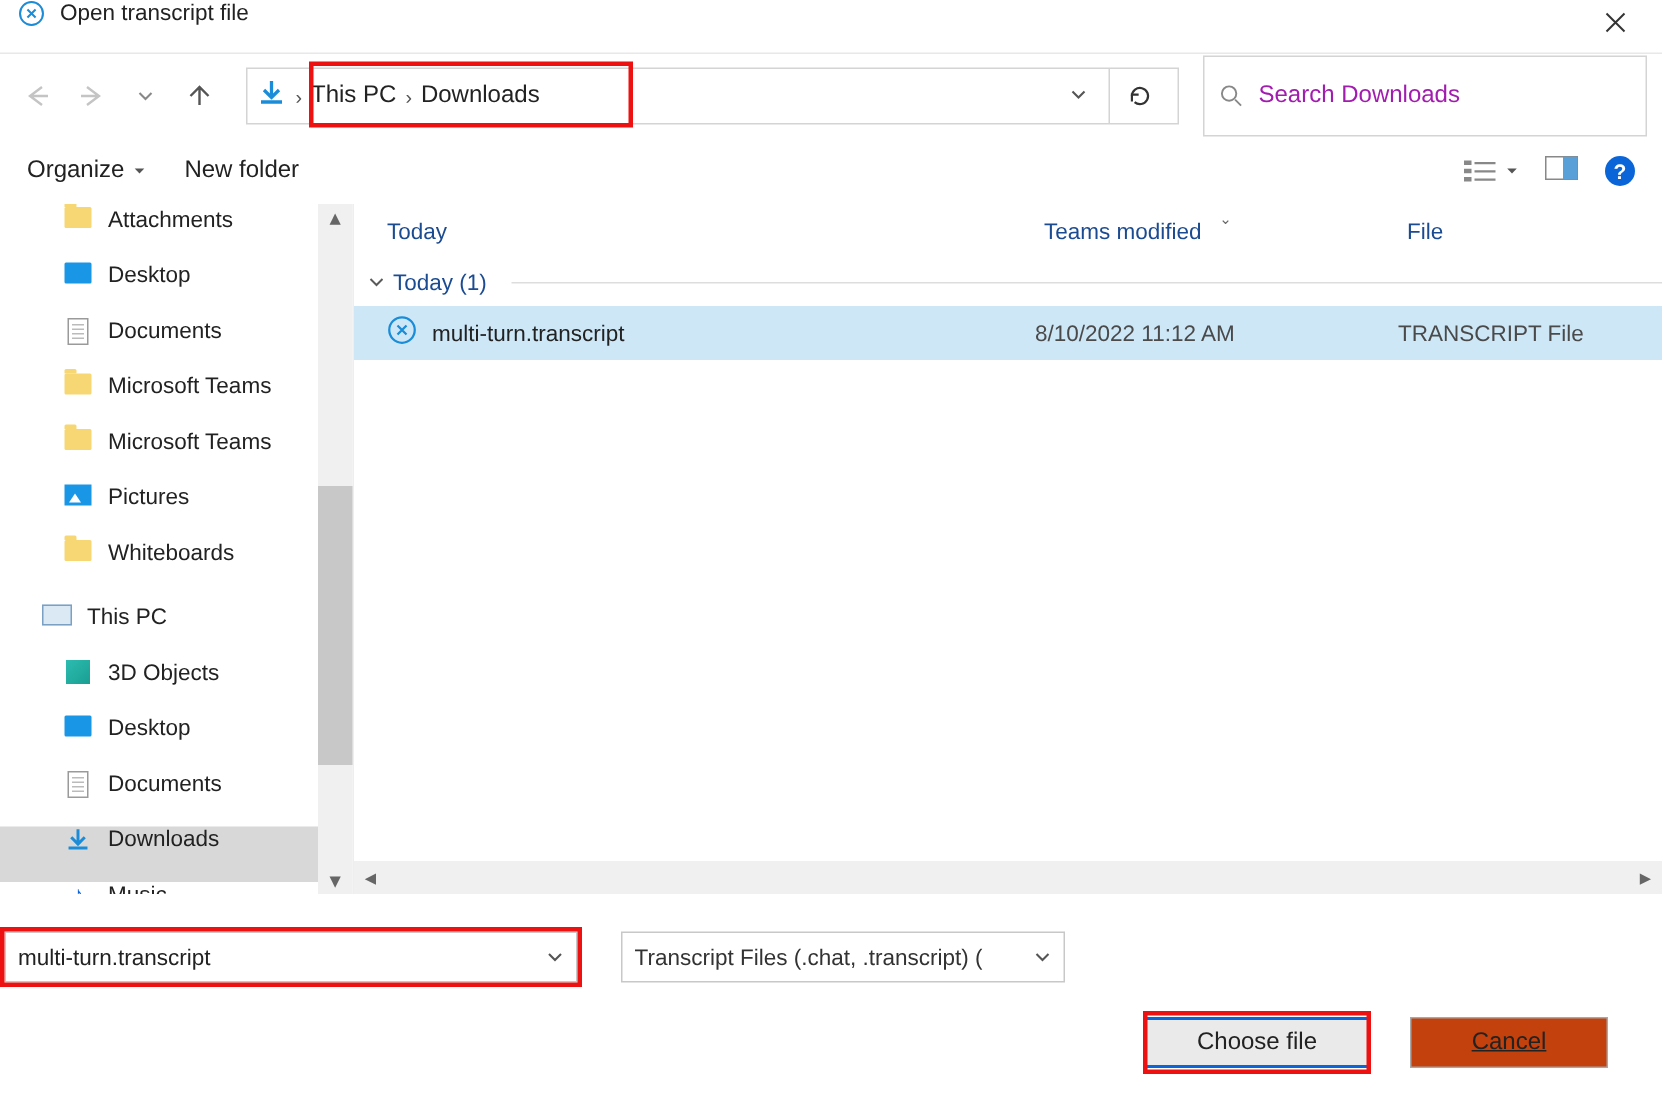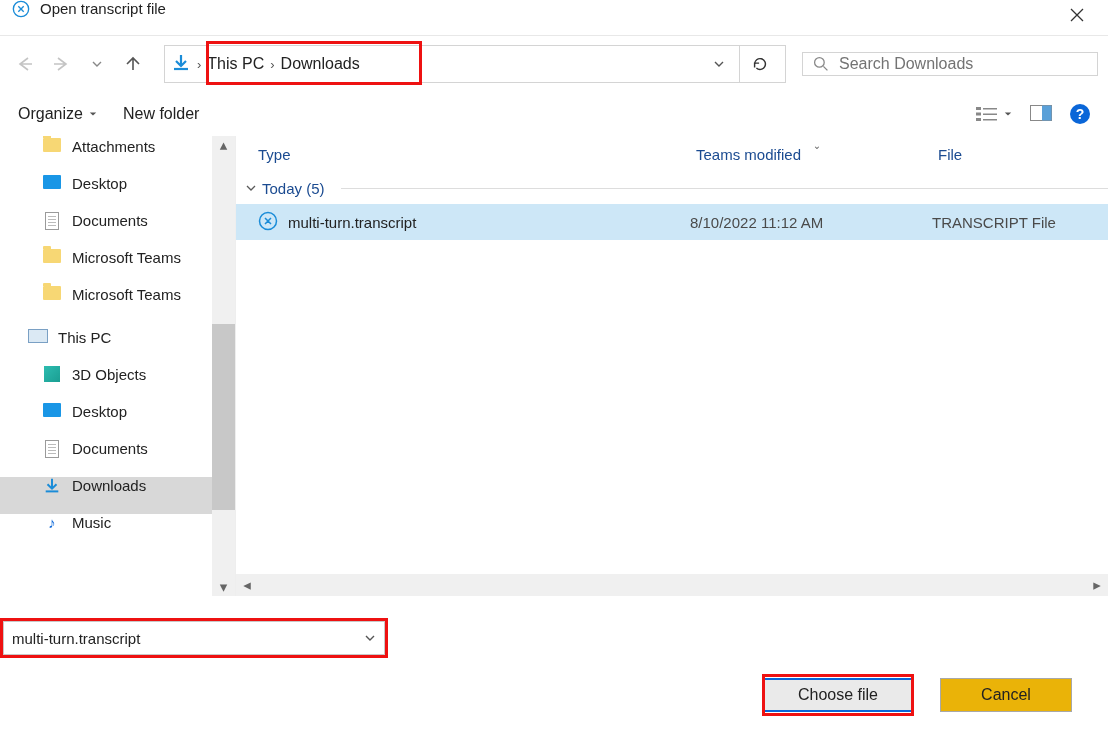--- a/index.html
+++ b/index.html
@@ -14,21 +14,21 @@
 
   
   .navrow { display: flex; align-items: center; height: 56px; padding: 4px 10px; gap: 6px; }
   .nav-btn { width: 30px; height: 30px; display:flex; align-items:center; justify-content:center; color:#777; }
   .nav-btn.disabled { color:#bbb; }
   .addrbox-wrap { position: relative; }
   .addrbox { flex: 1; height: 38px; border: 1px solid #d4d4d4; display:flex; align-items:center; padding: 0 6px; gap:6px; background:#fff; min-width:0; }
   .addrbox .bc { display:flex; align-items:center; gap:4px; font-size:16px; }
   .addrbox .refresh-sep { border-left:1px solid #d4d4d4; height:36px; width:40px; display:flex; align-items:center; justify-content:center; margin-left:auto; }
   .addr-highlight { position:absolute; border:3px solid #e11; pointer-events:none; }
-  .searchbox { width: 296px; height:24px; border:1px solid #d4d4d4; display:flex; align-items:center; padding:0 10px; gap:10px; color:#737373; }
+  .searchbox { width: 296px; height:54px; border:1px solid #d4d4d4; display:flex; align-items:center; padding:0 10px; gap:10px; color:#a21caf; }
 
   
   .toolrow { display:flex; align-items:center; height:44px; padding: 0 18px 0 18px; gap: 26px; }
   .toolrow .org { display:flex; align-items:center; gap:6px; font-size:16px; }
   .toolrow .right { margin-left:auto; display:flex; align-items:center; gap:18px; }
   .help-icon { width:20px;height:20px; border-radius:50%; background:#0a66d8; color:#fff; display:flex;align-items:center;justify-content:center; font-size:14px; font-weight:bold;}
 
   
   .main { display:flex; height: 460px; }
   .tree-wrap { width: 235px; display:flex; }
@@ -62,21 +62,21 @@
   .fname-row .lbl { width: 262px; text-align:right; padding-right:4px; font-size:16px;}
   .combo { height:34px; border:1px solid #c8c8c8; background:#fff; display:flex; align-items:center; padding:0 8px; justify-content:space-between; }
   .fname-input-wrap { position:relative; width: 388px; height:40px; }
   .fname-combo { position:absolute; left:3px; top:3px; right:3px; bottom:3px; }
   .ftype-combo { width: 296px; color:#333; }
   .highlight-box { position:absolute; inset:0; border:3px solid #e11; pointer-events:none;}
   .btn-row { display:flex; justify-content:flex-end; gap:26px; margin-top:16px; padding-right:18px;}
   .btn-wrap { position:relative; width:152px; height:42px;}
   .win-btn { width:100%; height:34px; margin:4px 0; border:1px solid #a8a8a8; background:#eee; display:flex; align-items:center; justify-content:center; font-size:16px;}
   .win-btn.primary { border:2px solid #0a66d8; background:#eaeaea;}
-  .cancel-btn { width:132px; height:34px; border:1px solid #a8a8a8; background:#eab308; display:flex; align-items:center; justify-content:center; font-size:16px; margin-top:4px;}
+  .cancel-btn { width:132px; height:34px; border:1px solid #a8a8a8; background:#c2410c; display:flex; align-items:center; justify-content:center; font-size:16px; margin-top:4px;text-decoration:underline;}
 
   
   .folder-ico { width:18px; height:14px; background:#f7d774; border-radius:1px; position:relative;}
   .folder-ico::before{content:"";position:absolute;top:-3px;left:0;width:8px;height:3px;background:#f7d774;border-radius:1px 1px 0 0;}
   .desktop-ico { width:18px;height:14px;background:#1996e6;border-radius:1px;}
   .doc-ico{width:14px;height:18px;border:1px solid #9a9a9a;background:#fff;position:relative;}
   .doc-ico::after{content:"";position:absolute;left:2px;right:2px;top:3px;height:1px;background:#bbb;box-shadow:0 3px 0 #bbb,0 6px 0 #bbb,0 9px 0 #bbb;}
   .pictures-ico{width:18px;height:14px;background:#1996e6;position:relative;}
   .pictures-ico::after{content:"";position:absolute;left:3px;bottom:2px;width:0;height:0;border-left:4px solid transparent;border-right:4px solid transparent;border-bottom:6px solid #fff;}
   .pc-ico{width:20px;height:14px;background:#dbe9f4;border:1px solid #7aa0c4;}
@@ -225,20 +225,32 @@
             <span class="folder-ico"></span>
           </span>
           <span>Microsoft Teams</span>
         </div>
         <div class="tree-item">
           <span style="display:flex;align-items:center;width:20px;justify-content:center">
             <span class="folder-ico"></span>
           </span>
           <span>Microsoft Teams</span>
         </div>
+        <div class="tree-item">
+          <span style="display:flex;align-items:center;width:20px;justify-content:center">
+            <span class="pictures-ico"></span>
+          </span>
+          <span>Pictures</span>
+        </div>
+        <div class="tree-item">
+          <span style="display:flex;align-items:center;width:20px;justify-content:center">
+            <span class="folder-ico"></span>
+          </span>
+          <span>Whiteboards</span>
+        </div>
         <div class="tree-item lvl0">
           <span style="display:flex;align-items:center;width:20px;justify-content:center">
             <span class="pc-ico"></span>
           </span>
           <span>This PC</span>
         </div>
         <div class="tree-item">
           <span style="display:flex;align-items:center;width:20px;justify-content:center">
             <span class="cube-ico"></span>
           </span>
@@ -274,33 +286,33 @@
       </div>
     <div class="tree-gutter">
       <div class="arrow" style="top:0">▴</div>
       <div class="thumb"></div>
       <div class="arrow" style="bottom:0">▾</div>
     </div>
   </div>
 
   <div class="filepane">
     <div class="cols">
-      <div class="col c-name">Type</div>
+      <div class="col c-name">Today</div>
       <div class="col c-date">
         <span class="sort-chev">⌄</span>
         <span>Teams modified</span>
       </div>
       <div class="col c-type">File</div>
     </div>
 
     <div class="group-head">
       <svg width="10" height="10" viewBox="0 0 10 10">
           <path d="M1 3 L5 7 L9 3" fill="none" stroke="#5a5a5a" stroke-width="1.3"></path>
         </svg>
-      <span>Today (5)</span>
+      <span>Today (1)</span>
       <span class="group-line"></span>
     </div>
 
     <div class="filerow">
       <div class="fname-cell">
         <span>
           <svg viewBox="0 0 20 20" width="20" height="20">
               <circle cx="10" cy="10" r="8.5" fill="none" stroke="#1a8cd8" stroke-width="1.5"></circle>
               <path d="M7 7 L10 10 L7 13 M13 7 L10 10 L13 13" fill="none" stroke="#1a8cd8" stroke-width="1.5"></path>
             </svg>
@@ -325,20 +337,26 @@
     <div class="fname-input-wrap">
       <div class="combo fname-combo">
         <span>multi-turn.transcript</span>
         <svg width="12" height="12" viewBox="0 0 12 12">
             <path d="M2 4 L6 8 L10 4" fill="none" stroke="#555" stroke-width="1.4"></path>
           </svg>
       </div>
       <div class="highlight-box"></div>
     </div>
     <div style="width:10px"></div>
+    <div class="combo ftype-combo">
+      <span style="white-space:nowrap;overflow:hidden;">Transcript Files (.chat, .transcript) (</span>
+      <svg width="12" height="12" viewBox="0 0 12 12">
+          <path d="M2 4 L6 8 L10 4" fill="none" stroke="#555" stroke-width="1.4"></path>
+        </svg>
+    </div>
   </div>
 
   <div class="btn-row">
     <div class="btn-wrap">
       <div class="win-btn primary">Choose file</div>
       <div class="highlight-box"></div>
     </div>
     <div class="cancel-btn">Cancel</div>
   </div>
 </div>

